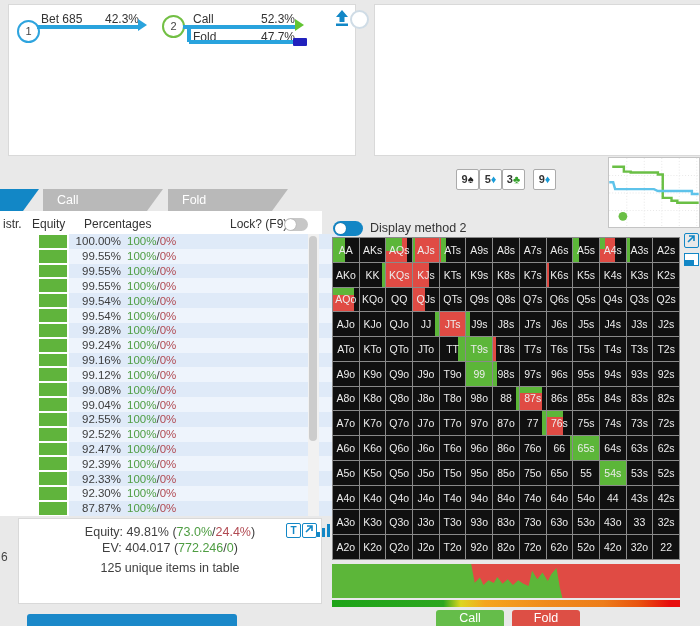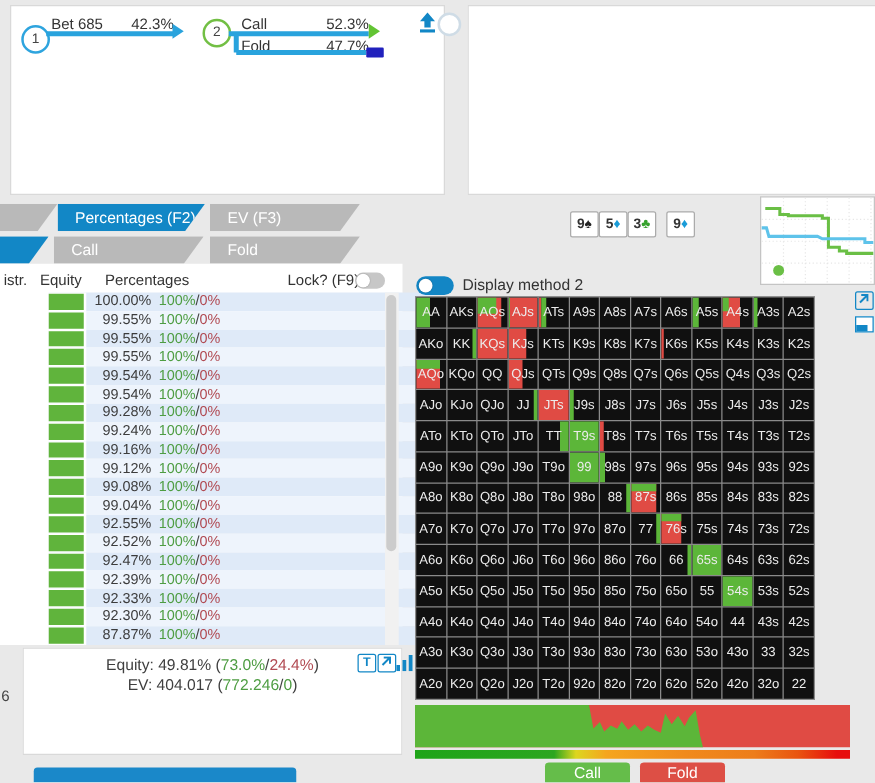--- a/index.html
+++ b/index.html
@@ -43,21 +43,21 @@
   .g{color:#4e9d42;}
   .r{color:#b14a52;}
   .d{color:#3f3f3f;}
 
   
   .sumline{text-align:center;font-size:12.5px;line-height:16px;color:#3f3f3f;white-space:nowrap;}
   .iconbox{position:absolute;width:13px;height:13px;border:1.5px solid #1287c6;border-radius:2px;
            color:#1287c6;font-size:10px;font-weight:bold;text-align:center;line-height:13px;background:#fff;}
 
   
-  #matrix{position:absolute;left:332px;top:237px;width:320px;height:323px;
+  #matrix{position:absolute;left:332px;top:237px;width:348px;height:323px;
           display:grid;grid-template-columns:repeat(13,1fr);grid-template-rows:repeat(13,1fr);
           gap:1px;background:#8a8a8a;border:1px solid #8a8a8a;box-sizing:border-box;}
   .cell{position:relative;background:#101010;overflow:hidden;}
   .cell .lbl{position:absolute;left:0;right:0;top:50%;transform:translateY(-50%);
              text-align:center;font-size:10.5px;color:#ececec;}
   .fill{position:absolute;top:0;}
   .fill.fg{background:#5cb639;}
   .fill.fr{background:#e04b44;}
 
   
@@ -96,25 +96,20 @@
 
     <svg class="abs" style="left:325px;top:4px;" width="16" height="18">
       <path d="M8 1 L14 8 L10.5 8 L10.5 13 L5.5 13 L5.5 8 L2 8 Z" fill="#1287c6"></path>
       <rect x="2" y="14.5" width="12" height="2.5" fill="#1287c6"></rect>
     </svg>
     <div class="abs" style="left:341px;top:5px;width:15px;height:15px;border:2px solid #cfdce6;border-radius:50%;background:#fff;"></div>
   </div>
 
   <div class="card abs" style="left:374px;top:4px;width:326px;height:150px;"></div>
 
-  <div id="tabrow1" class="abs" style="left:0;top:163px;width:330px;height:22px;">
-      <div class="tab gray stub" style="left: 0px; width: 46px; top: 0px;"></div>
-      <div class="tab blue" style="left: 46px; width: 118px; top: 0px;">Percentages (F2)</div>
-      <div class="tab gray" style="left: 168px; width: 120px; top: 0px;">EV (F3)</div>
-    </div>
   <div id="tabrow2" class="abs" style="left:0;top:189px;width:330px;height:22px;">
       <div class="tab blue stub" style="left: 0px; width: 39px; top: 0px;"></div>
       <div class="tab gray" style="left: 43px; width: 120px; top: 0px;">Call</div>
       <div class="tab gray" style="left: 168px; width: 120px; top: 0px;">Fold</div>
     </div>
 
   <div id="board" class="abs" style="left:456px;top:169px;width:120px;height:22px;">
       <div class="cardbox" style="left: 0px; top: 0px;"><span style="color:#333">9</span><span style="color:#222222">♠</span></div>
       <div class="cardbox" style="left: 23px; top: 0px;"><span style="color:#333">5</span><span style="color:#1a9cd8">♦</span></div>
       <div class="cardbox" style="left: 46px; top: 0px;"><span style="color:#333">3</span><span style="color:#35a12c">♣</span></div>
@@ -283,20 +278,21 @@
     <div class="abs" style="left:308px;top:23px;width:11px;height:282px;background:#f1f1f1;">
       <div class="abs" style="left:1px;top:2px;width:8px;height:205px;background:#cccccc;border-radius:4px;"></div>
     </div>
   </div>
 
   <div class="card abs" style="left:18px;top:518px;width:304px;height:86px;box-sizing:border-box;">
     <div id="sumlines" style="padding-top:5px;">
         <div class="sumline"><span class="d">Equity: 49.81% (</span><span class="g">73.0%</span><span class="d">/</span><span class="r">24.4%</span><span class="d">)</span></div>
         <div class="sumline"><span class="d">EV: 404.017 (</span><span class="g">772.246</span><span class="d">/</span><span class="g">0</span><span class="d">)</span></div>
       </div>
+    <div class="sumline" style="margin-top:4px;">125 unique items in table</div>
     <div class="iconbox" style="left:267px;top:4px;">T</div>
     <div class="iconbox" style="left:283px;top:4px;">
       <svg width="10" height="10" viewBox="0 0 10 10" style="margin-top:1px;">
           <path d="M4 1 H9 V6 M9 1 L3 7" stroke="#1287c6" stroke-width="1.6" fill="none"></path>
         </svg>
     </div>
     <svg class="abs" style="left:298px;top:5px;" width="14" height="13">
       <rect x="0" y="8" width="3" height="5" fill="#1287c6"></rect>
         <rect x="5" y="4" width="3" height="9" fill="#1287c6"></rect>
         <rect x="10" y="0" width="3" height="13" fill="#1287c6"></rect>

